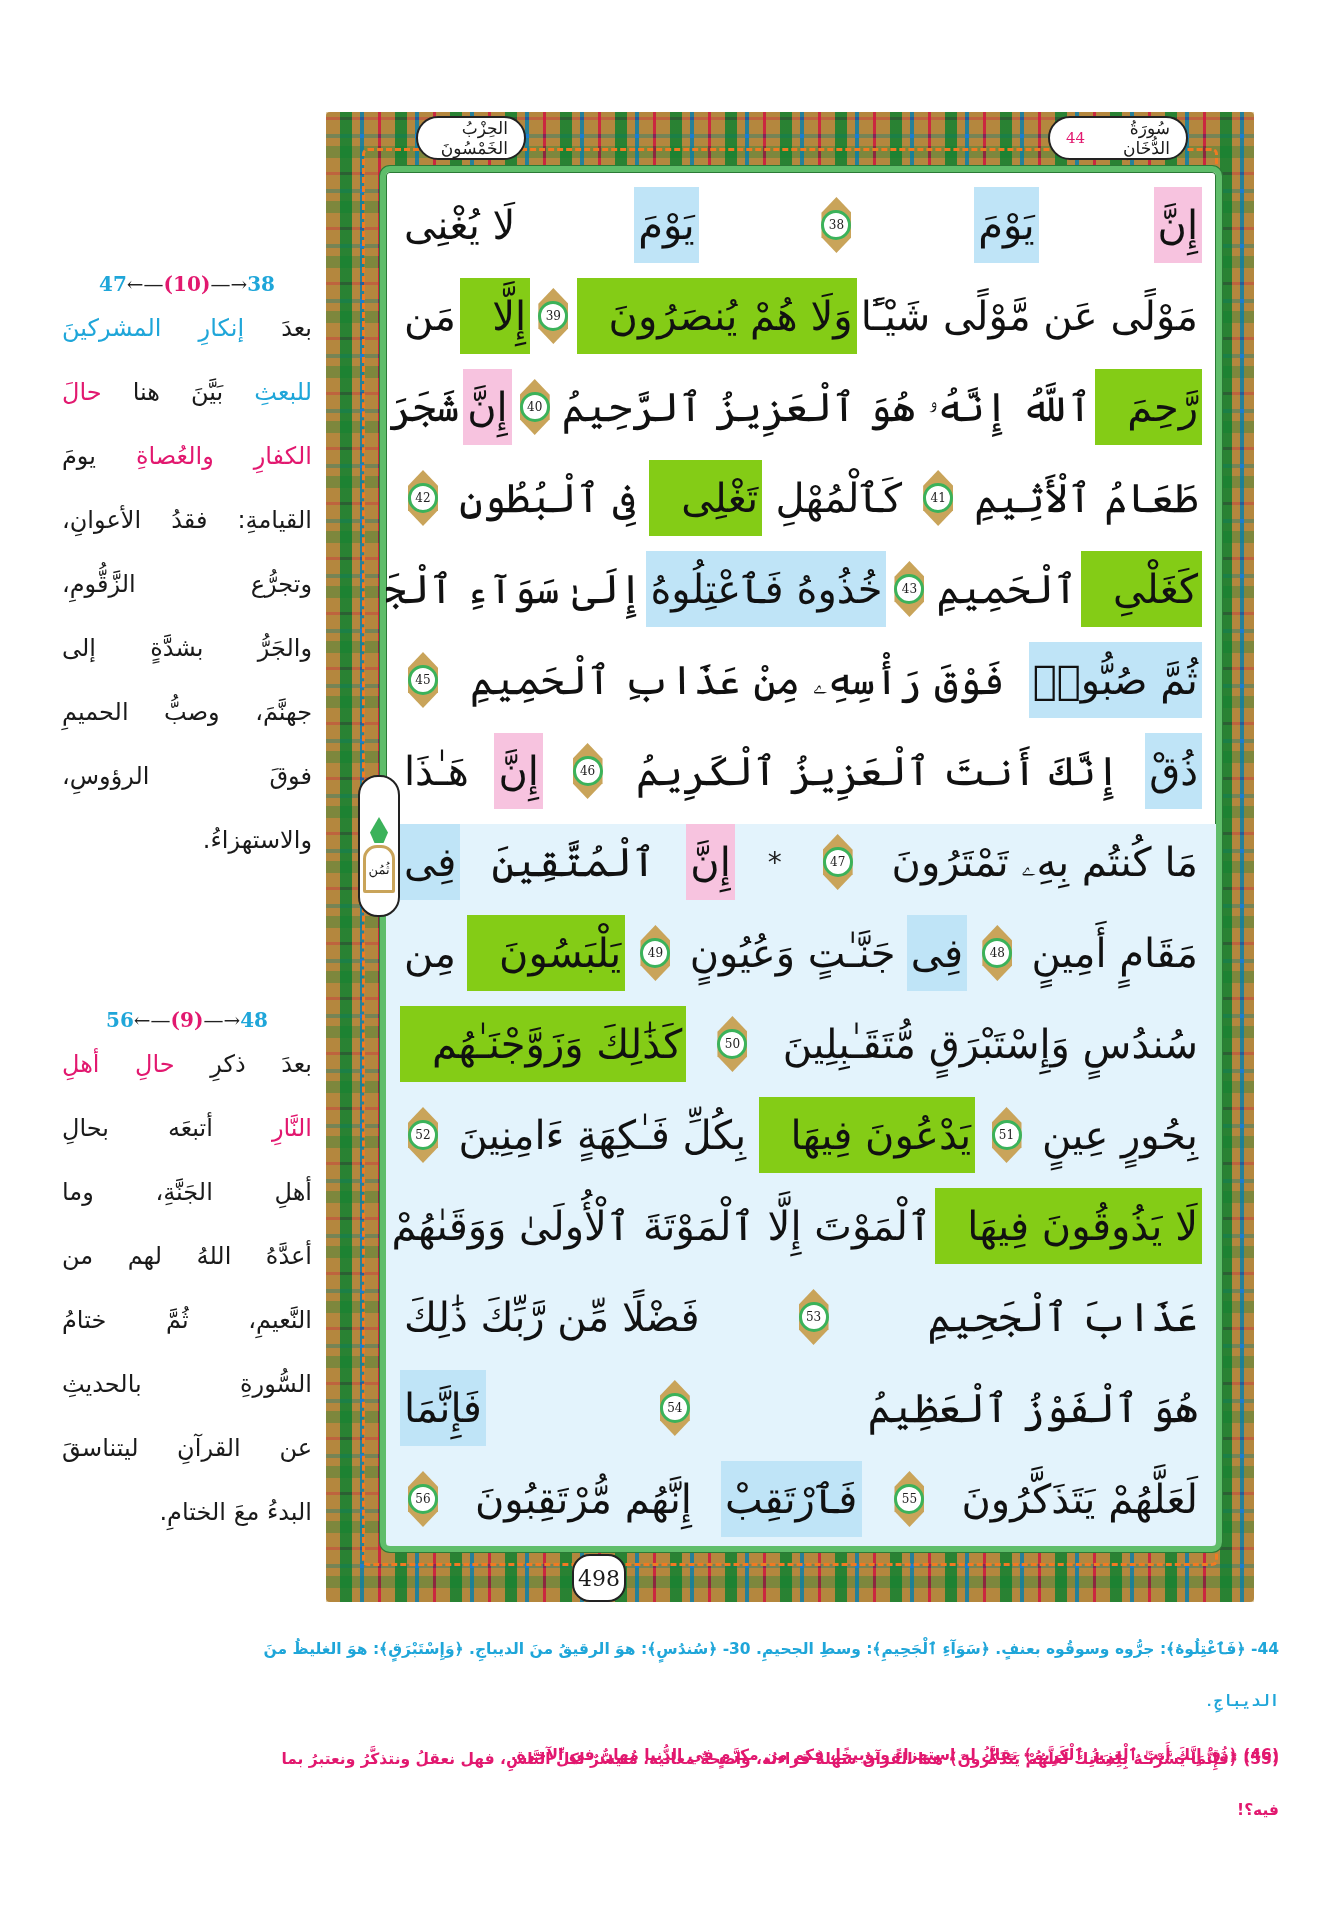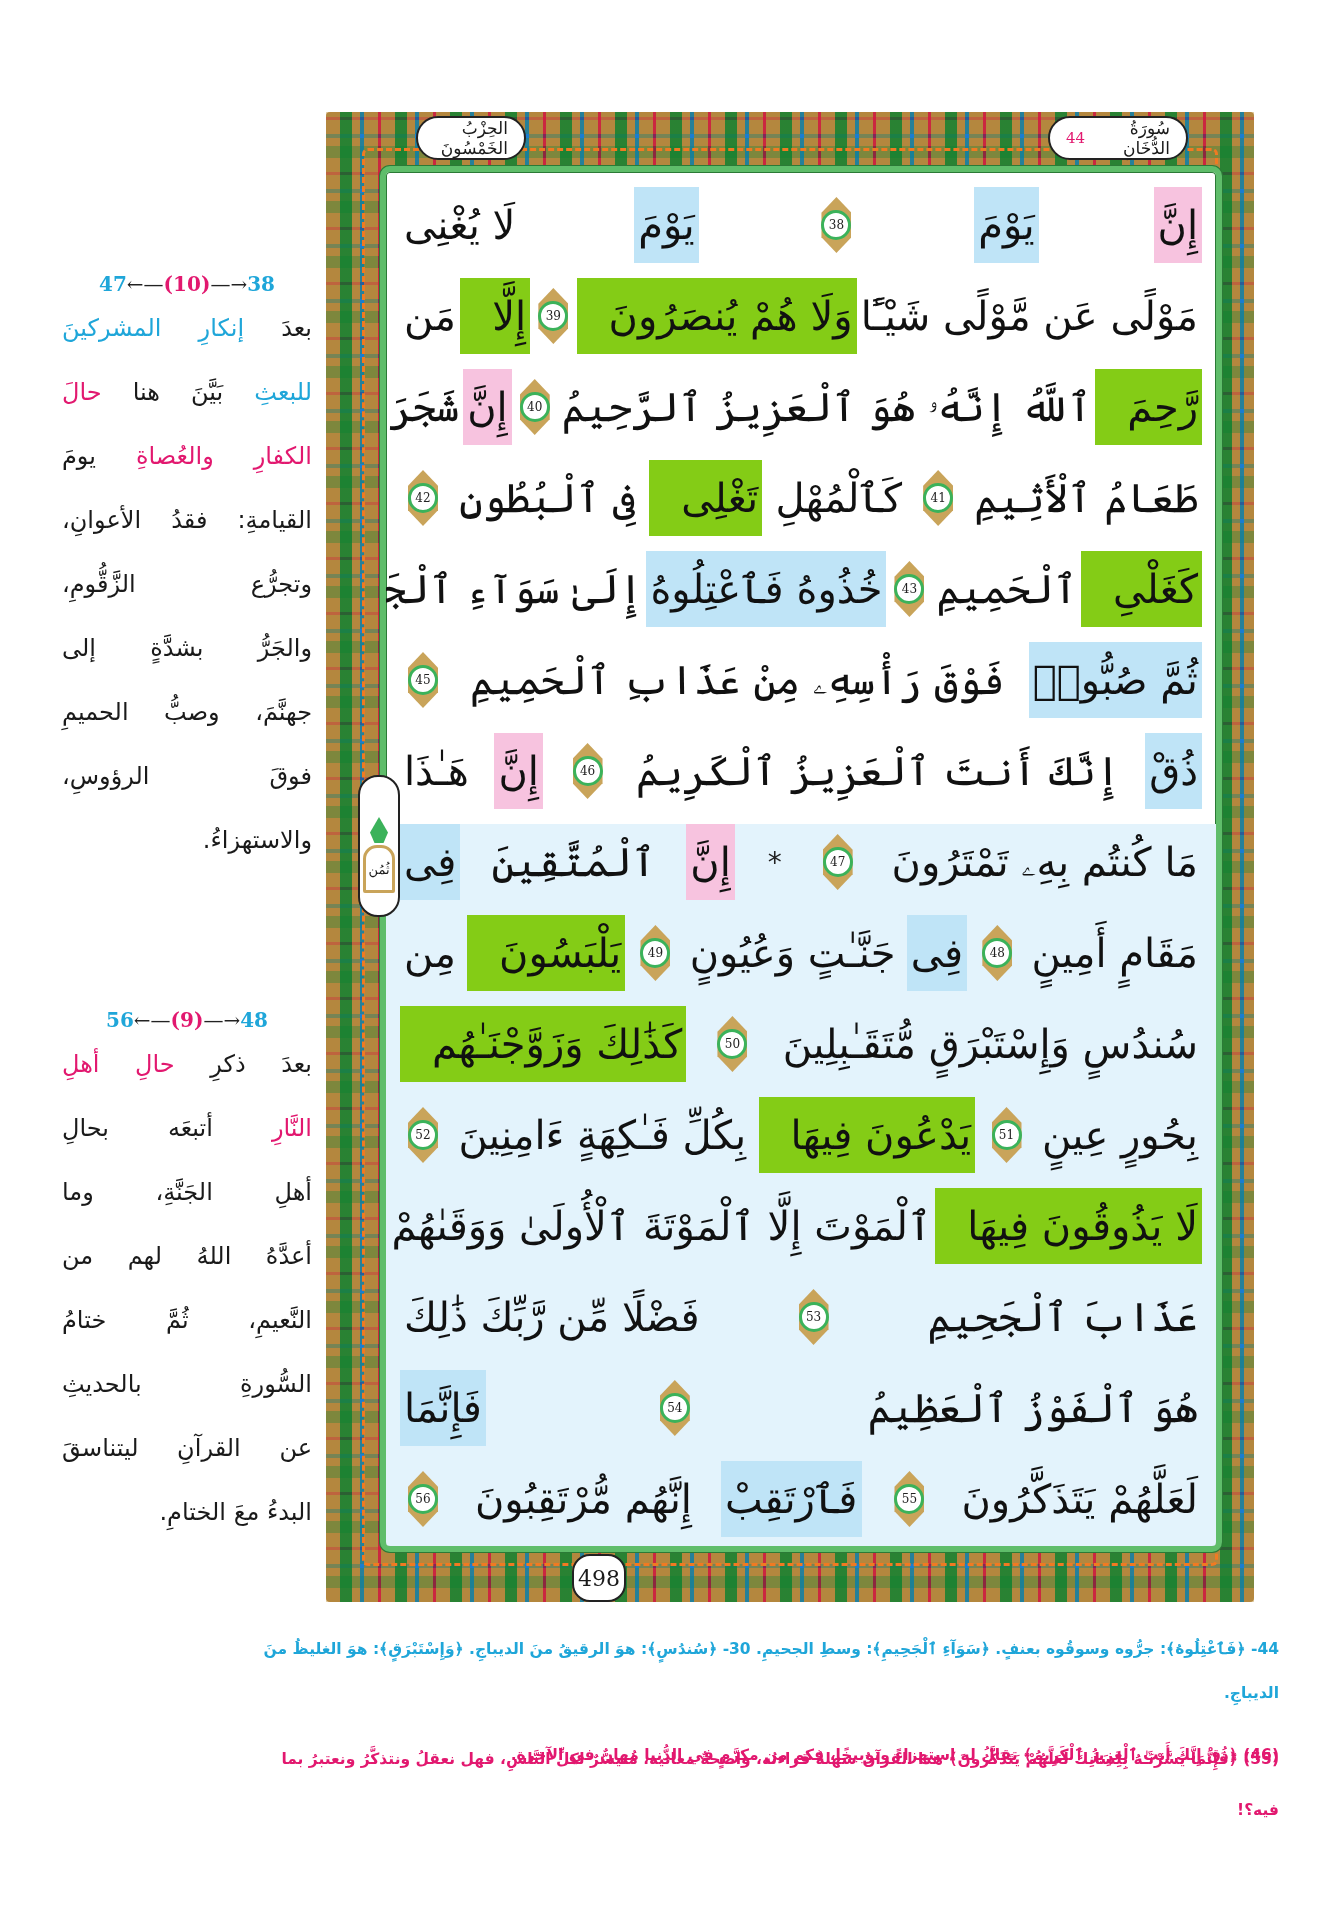--- a/index.html
+++ b/index.html
@@ -310,17 +310,17 @@
       <div class="side-line"><span>أعدَّهُ اللهُ لهم من</span></div>
       <div class="side-line"><span>النَّعيمِ، ثُمَّ ختامُ</span></div>
       <div class="side-line"><span>السُّورةِ بالحديثِ</span></div>
       <div class="side-line"><span>عن القرآنِ ليتناسقَ</span></div>
       <div class="side-line last"><span>البدءُ معَ الختامِ.</span></div>
     </div>
 </div>
 
 <div class="notes" id="notes" style="top:1640px;">
     <div class="note cyan" style="position: absolute; right: 0px; top: 0px;">44- ﴿فَٱعْتِلُوهُ﴾: جرُّوه وسوقُوه بعنفٍ. ﴿سَوَآءِ ٱلْجَحِيمِ﴾: وسطِ الجحيمِ. 30- ﴿سُندُسٍ﴾: هوَ الرقيقُ منَ الديباجِ. ﴿وَإِسْتَبْرَقٍ﴾: هوَ الغليظُ منَ</div>
-    <div class="note cyan" style="position: absolute; right: 0px; top: 44px;">الديباجِ.</div>
+    <div class="note cyan" style="position: absolute; right: 0px; top: 52px; font-family: Liberation Mono, monospace;">الديباجِ.</div>
     <div class="note pink" style="position: absolute; right: 0px; top: 74px; margin-top: 32px;">(46) ﴿ذُقْ إِنَّكَ أَنتَ ٱلْعَزِيزُ ٱلْكَرِيمُ﴾ تقالُ له استهزاءً وتوبيخًا، فكم من مكرَّمٍ في الدُّنيا مُهانٌ في الآخرةِ.</div>
     <div class="note pink" style="position: absolute; right: 0px; top: 110px;">(55) ﴿فَإِنَّمَا يَسَّرْنَـٰهُ بِلِسَانِكَ لَعَلَّهُمْ يَتَذَكَّرُونَ﴾ هذا القرآنُ سهلةٌ قراءتُه، واضحةٌ معانيه، مُتيسّرٌ لكلِّ النَّاسِ، فهل نعقلُ ونتذكَّرُ ونعتبرُ بما</div>
     <div class="note pink" style="position: absolute; right: 0px; top: 150px; margin-top: 11px;">فيه؟!</div>
   </div>
 
 </body></html>

